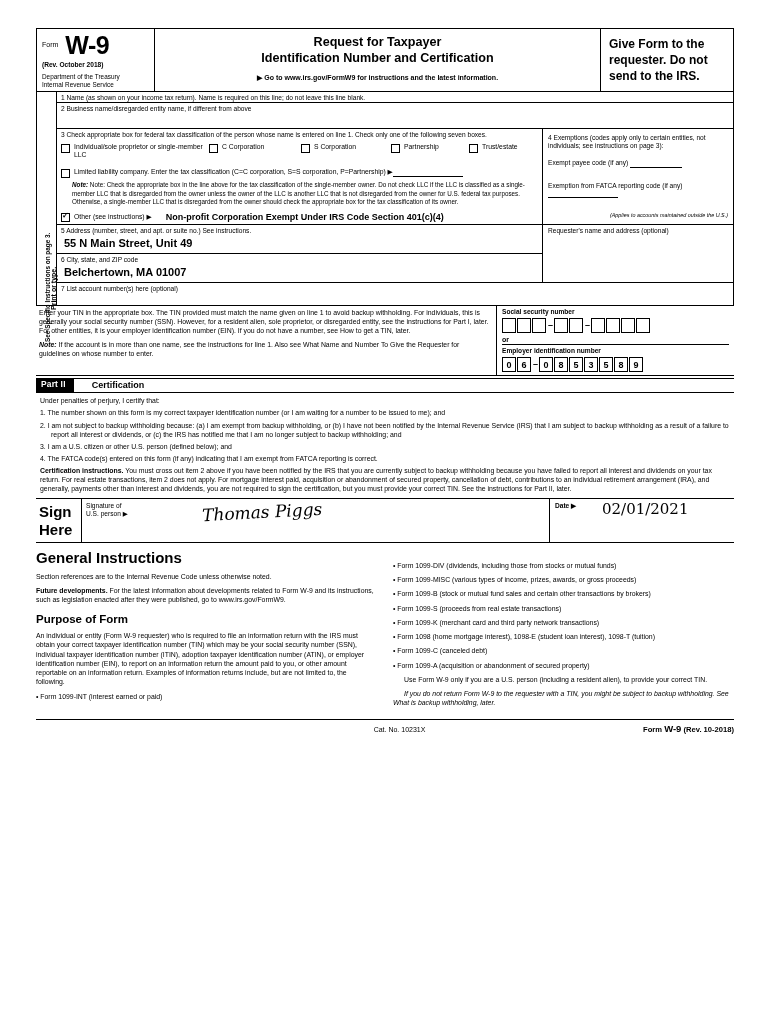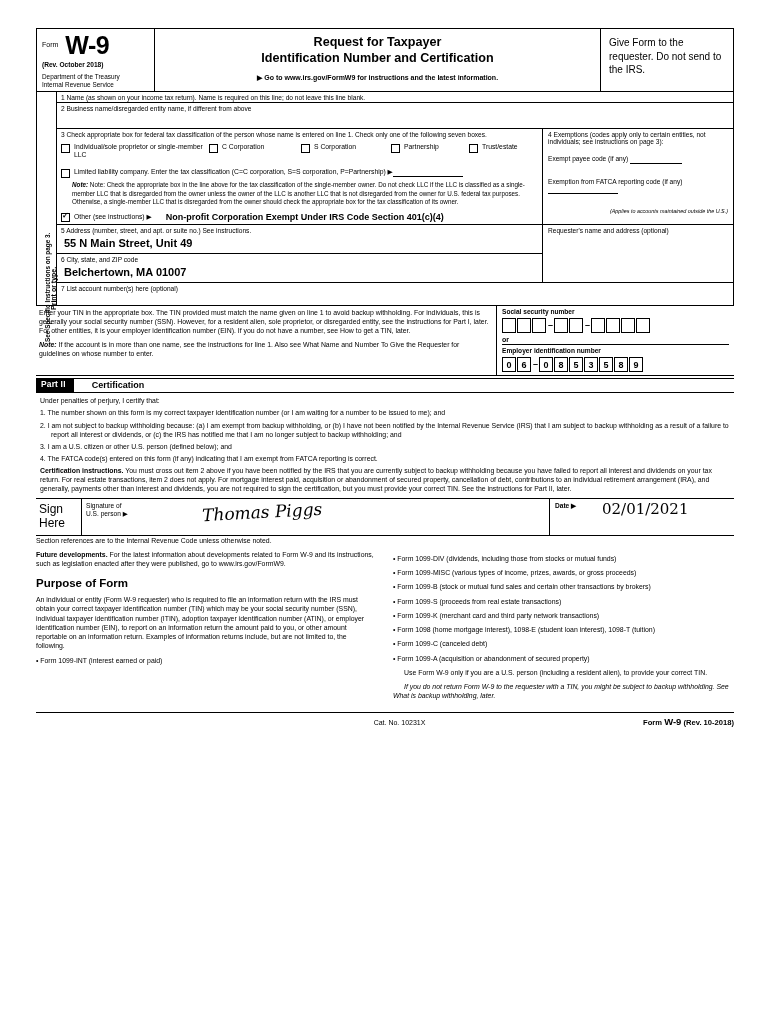--- a/index.html
+++ b/index.html
@@ -77,22 +77,22 @@
   }
   .hdr-goto {
     font-size: 7px;
     font-weight: bold;
     margin-top: 7px;
   }
   .hdr-right {
     width: 132px;
     padding: 7px 6px 3px 8px;
     box-sizing: border-box;
-    font-size: 10px;
-    font-weight: normal;
+    font-size: 12px;
+    font-weight: bold;
     line-height: 1.35;
   }
 
   
   .bodybox {
     border: 1.6px solid #000;
     display: flex;
   }
   .sidebar {
     width: 20px;
@@ -126,21 +126,21 @@
     padding: 2px 4px 0 4px;
   }
   .entry {
     font-size: 11px;
     font-weight: bold;
     padding: 2px 4px 3px 7px;
   }
   .entry.sm { font-size: 10px; }
 
   
-  .l3wrap { display: flex; border-bottom: 1.2px solid #000; }
+  .l3wrap { display: flex; border-bottom: 1.2px solid #000; align-items: center; }
   .l3left { flex: 1; border-right: 1.2px solid #000; padding: 2px 4px 2px 4px; box-sizing: border-box; }
   .l3right { width: 190px; padding: 2px 5px 2px 5px; box-sizing: border-box; font-size: 6.6px; }
   .cbrow { display: flex; align-items: flex-start; margin-top: 5px; font-size: 6.8px; }
   .cb {
     width: 7px; height: 7px;
     border: 1px solid #000;
     display: inline-block;
     margin-right: 4px;
     flex: none;
     position: relative;
@@ -217,22 +217,22 @@
   
   .sign {
     display: flex;
     border-top: 1.2px solid #000;
     border-bottom: 1.6px solid #000;
     align-items: stretch;
   }
   .sign-tag {
     width: 46px;
     border-right: 1.2px solid #000;
-    font-size: 12px;
-    font-weight: normal;
+    font-size: 15px;
+    font-weight: bold;
     padding: 4px 3px;
     box-sizing: border-box;
     line-height: 1.15;
   }
   .sign-mid { flex: 1; padding: 3px 4px; position: relative; }
   .sign-lbl { font-size: 6.6px; }
   .sigtext {
     font-family: "DejaVu Serif", serif;
     font-style: italic;
     font-size: 17px;
@@ -461,20 +461,21 @@
       <div class="sigtext">Thomas Piggs</div>
     </div>
     <div class="sign-date">
       <div class="sign-lbl bold">Date ▶</div>
       <div class="datetext">02/01/2021</div>
     </div>
   </div>
 
   <div class="cols">
     <div class="col">
+      <div class="gi-title">General Instructions</div>
       <p>Section references are to the Internal Revenue Code unless otherwise noted.</p>
       <p><span class="bold">Future developments.</span><span> For the latest information about developments related to Form W-9 and its instructions, such as legislation enacted after they were published, go to www.irs.gov/FormW9.</span></p>
       <div class="sub-title">Purpose of Form</div>
       <p>An individual or entity (Form W-9 requester) who is required to file an information return with the IRS must obtain your correct taxpayer identification number (TIN) which may be your social security number (SSN), individual taxpayer identification number (ITIN), adoption taxpayer identification number (ATIN), or employer identification number (EIN), to report on an information return the amount paid to you, or other amount reportable on an information return. Examples of information returns include, but are not limited to, the following.</p>
       <p class="bullet">• Form 1099-INT (interest earned or paid)</p>
     </div>
     <div class="col" style="padding-top:18px;">
       <p class="bullet">• Form 1099-DIV (dividends, including those from stocks or mutual funds)</p>
       <p class="bullet">• Form 1099-MISC (various types of income, prizes, awards, or gross proceeds)</p>
       <p class="bullet">• Form 1099-B (stock or mutual fund sales and certain other transactions by brokers)</p>

